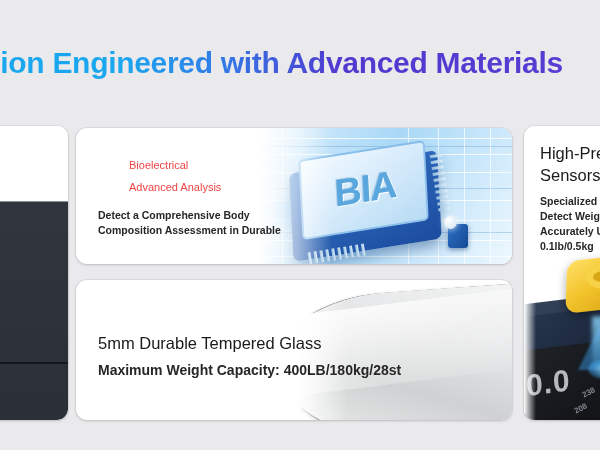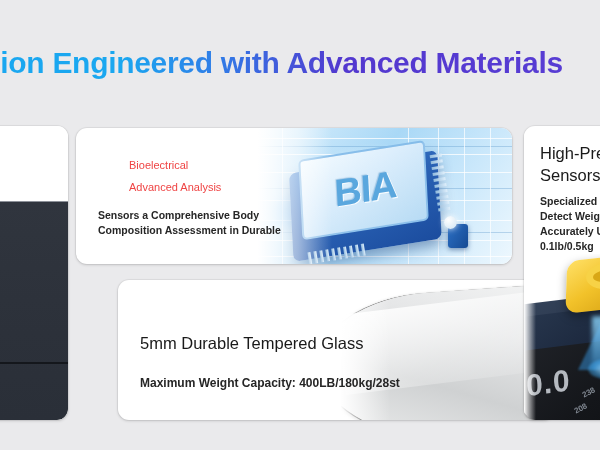--- a/index.html
+++ b/index.html
@@ -201,21 +201,20 @@
     color: #262626;
     white-space: nowrap;
   }
 
   
   #card-glass {
     left: 76px;
     top: 280px;
     width: 436px;
     height: 140px;
-    margin-left: 42px;
   }
   #glass-art {
     position: absolute;
     right: -6px; top: 4px;
     width: 260px; height: 136px;
     overflow: hidden;
   }
   #glass-plate {
     position: absolute;
     left: 20px; top: 6px;
@@ -249,22 +248,22 @@
   }
   #glass-title {
     position: absolute;
     left: 22px; top: 54px;
     font-size: 16.5px;
     color: #1a1a1a;
     white-space: nowrap;
   }
   #glass-sub {
     position: absolute;
-    left: 22px; top: 96px;
-    font-size: 12px;
+    left: 22px; top: 82px;
+    font-size: 14px;
     font-weight: bold;
     color: #262626;
     white-space: nowrap;
   }
 
   
   #card-right {
     left: 524px;
     top: 126px;
     width: 190px;
@@ -453,21 +452,21 @@
     <div id="bia-cap"></div>
     <div id="bia-cap-dot"></div>
     <div id="bia-fade"></div>
   </div>
 
   <div id="bia-title">
     <div>Bioelectrical</div>
     <div>Advanced Analysis</div>
   </div>
   <div id="bia-sub">
-    <div>Sensors a Comprehensive Body</div>
+    <div>Detect a Comprehensive Body</div>
     <div>Composition Assessment in Durable</div>
   </div>
 </div>
 
 <div class="card" id="card-glass">
   <div id="glass-art">
     <div id="glass-plate"></div>
     <div id="glass-edge"></div>
     <div id="glass-sheen"></div>
     <div id="glass-fade"></div>

